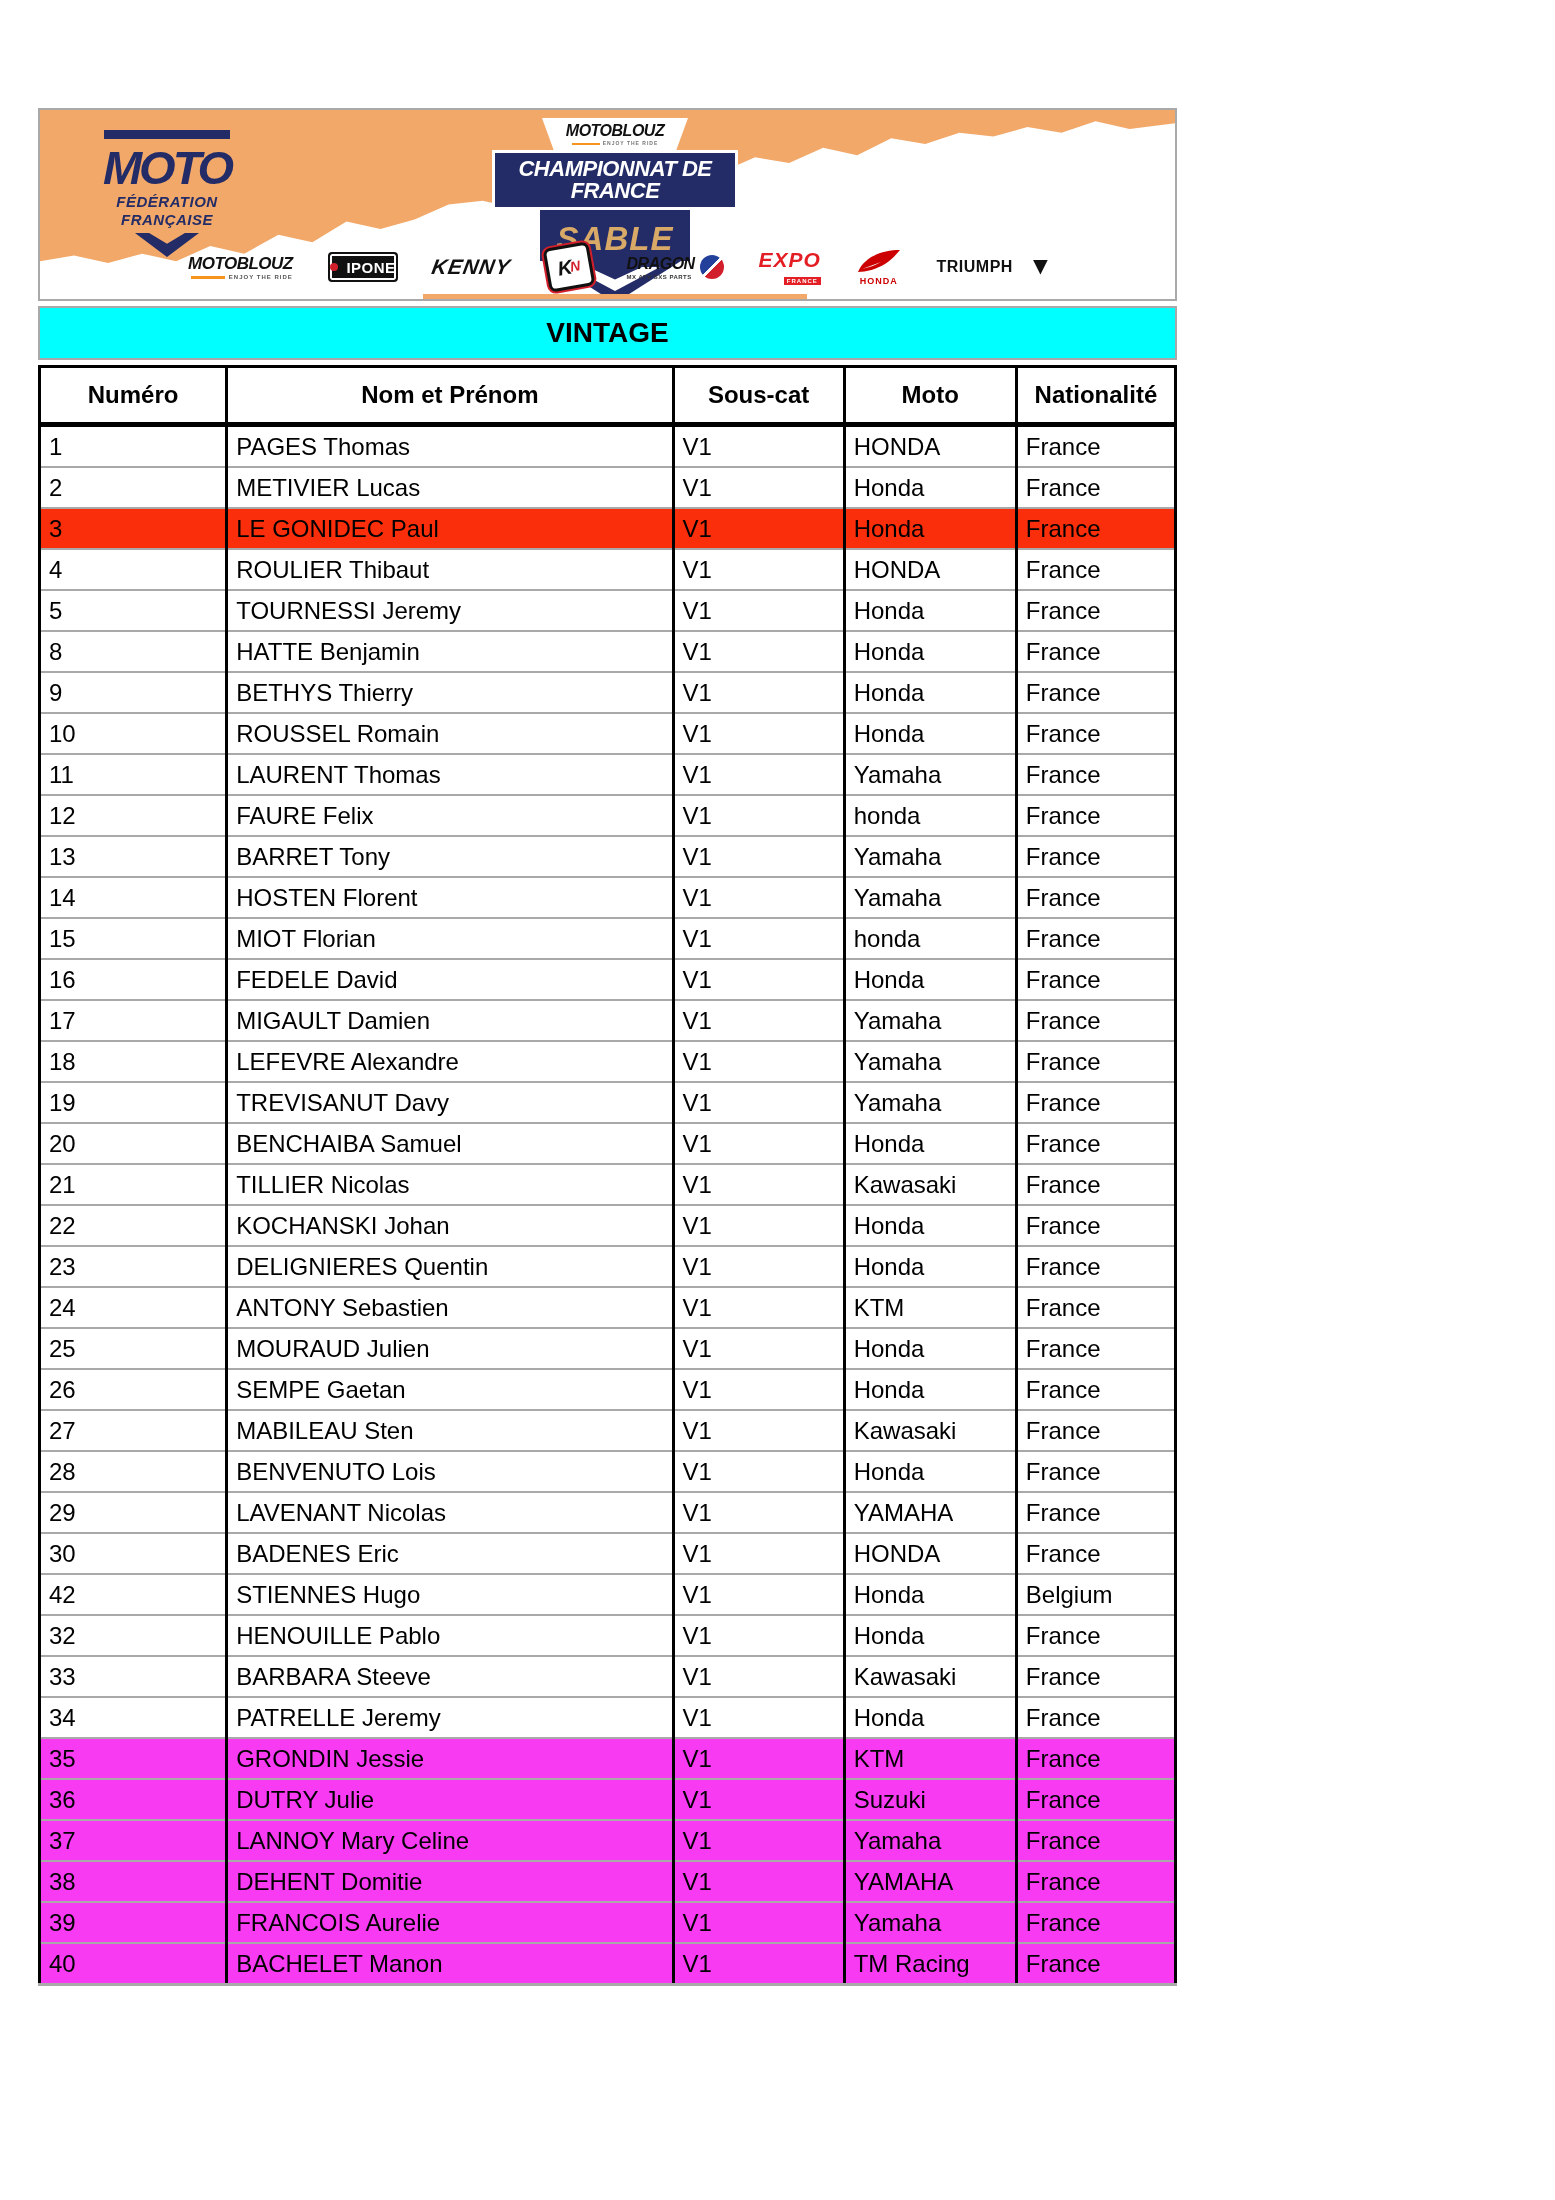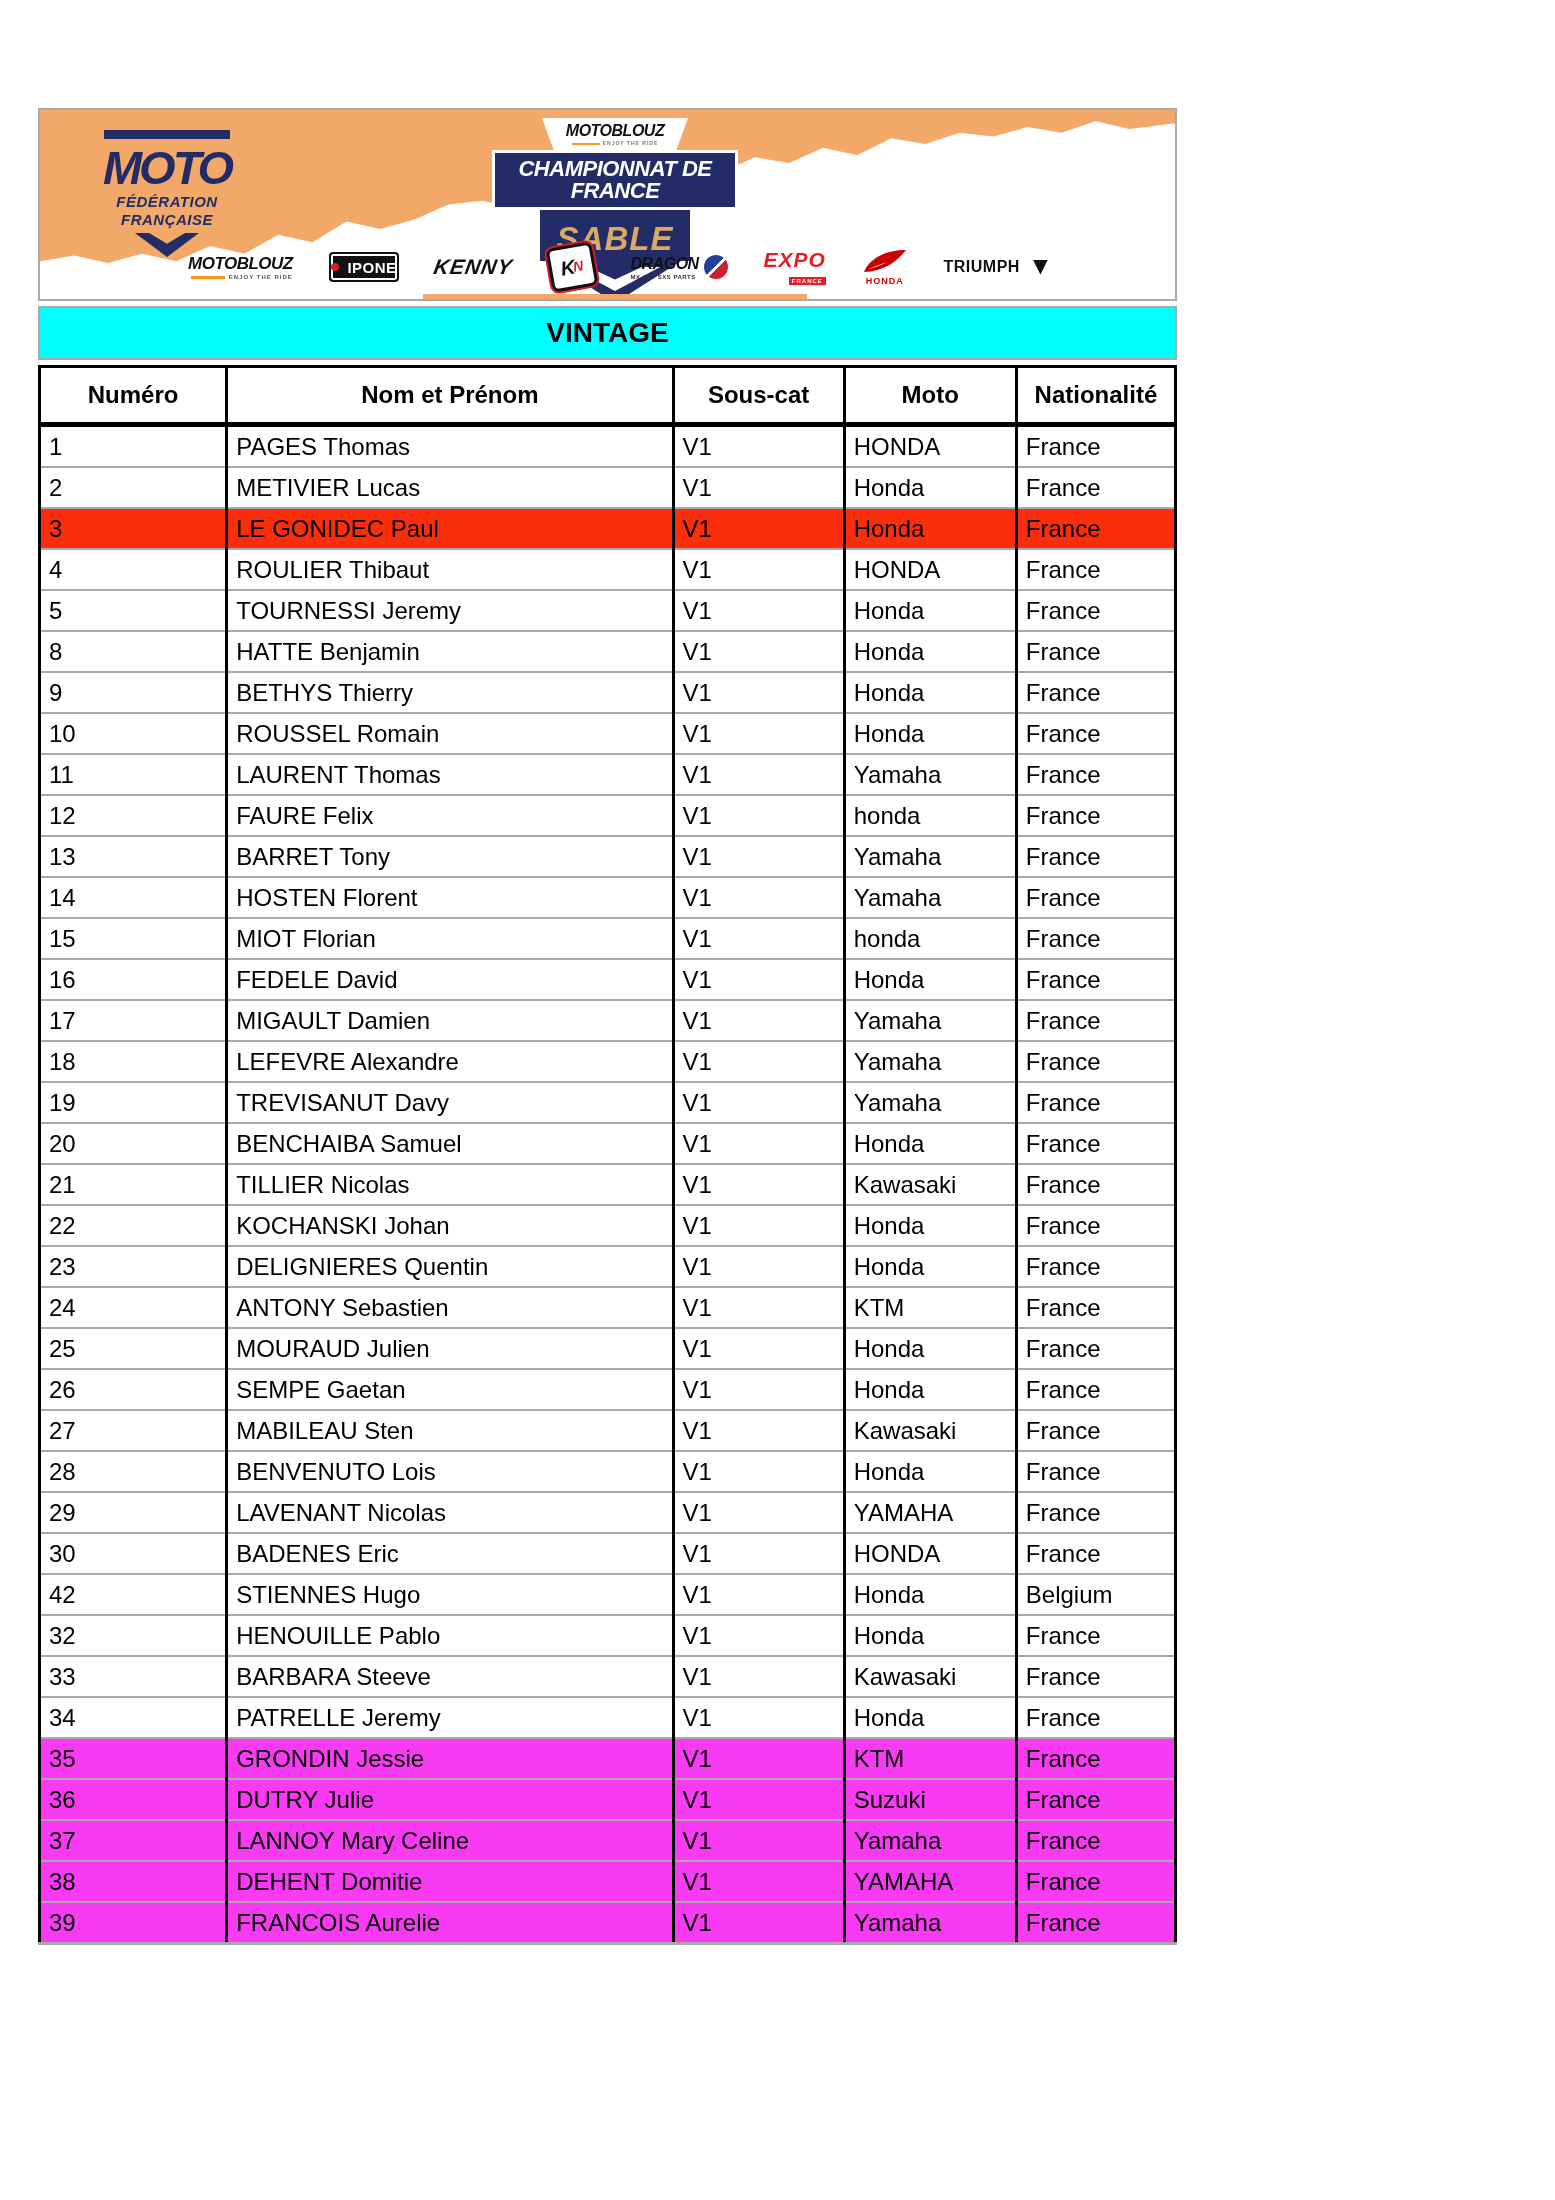--- a/index.html
+++ b/index.html
@@ -71,21 +71,21 @@
   .dragon-sub{display:block;font-size:6px;font-weight:700;color:#333;letter-spacing:.5px;margin-top:1px;}
   .dragon-circle{width:24px;height:24px;border-radius:50%;
        background:linear-gradient(135deg,#23409a 46%,#ffffff 46% 56%,#d21f2c 56%);}
   .sp-expo{text-align:right;line-height:1;}
   .expo-text{font-size:21px;font-weight:900;font-style:italic;color:var(--expo_red);letter-spacing:1px;}
   .expo-country{display:inline-block;background:var(--expo_red);color:#fff;font-size:6px;
        font-weight:700;padding:1px 3px;letter-spacing:1px;margin-top:1px;}
   .sp-honda{text-align:center;}
   .honda-wing{display:block;margin:0 auto;}
   .honda-text{font-size:9px;font-weight:900;color:var(--honda_red);letter-spacing:1px;margin-top:1px;}
-  .sp-triumph{display:flex;align-items:center;gap:13px;}
+  .sp-triumph{display:flex;align-items:center;gap:20px;}
   .triumph-text{font-size:16px;font-weight:800;color:#111;letter-spacing:.5px;}
   .triumph-tri{width:15px;height:15px;background:#111;
        clip-path:polygon(0 0,100% 0,50% 100%);position:relative;}
 
   
   .category-bar{margin-top:5px;height:54px;background:var(--cyan);
        border:2px solid var(--border_gray);box-sizing:border-box;
        display:flex;align-items:center;justify-content:center;}
   .category-title{font-size:28px;font-weight:700;color:#000;}
 
@@ -443,17 +443,24 @@
             <td>YAMAHA</td>
             <td>France</td>
           </tr>
           <tr class="magenta">
             <td>39</td>
             <td>FRANCOIS Aurelie</td>
             <td>V1</td>
             <td>Yamaha</td>
             <td>France</td>
           </tr>
+          <tr class="magenta">
+            <td>40</td>
+            <td>BACHELET Manon</td>
+            <td>V1</td>
+            <td>TM Racing</td>
+            <td>France</td>
+          </tr>
         </tbody>
     </table>
 
   </div>
 </div>
 
 </body></html>

